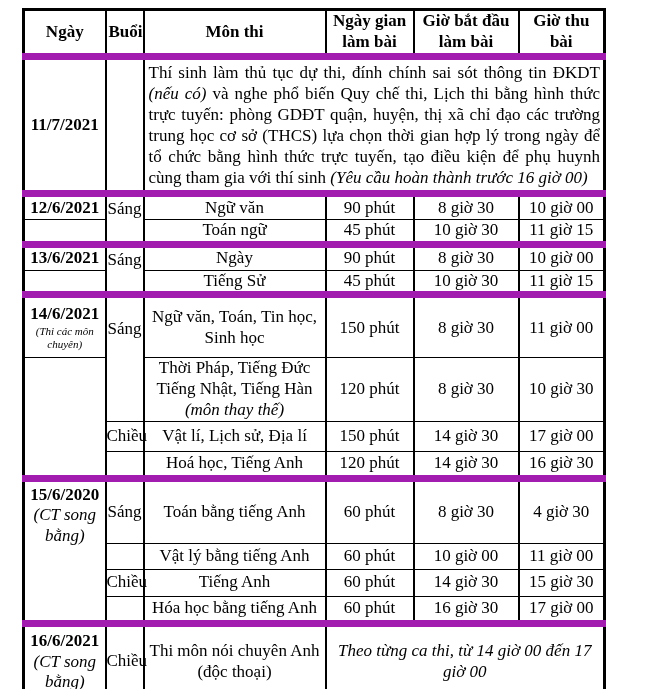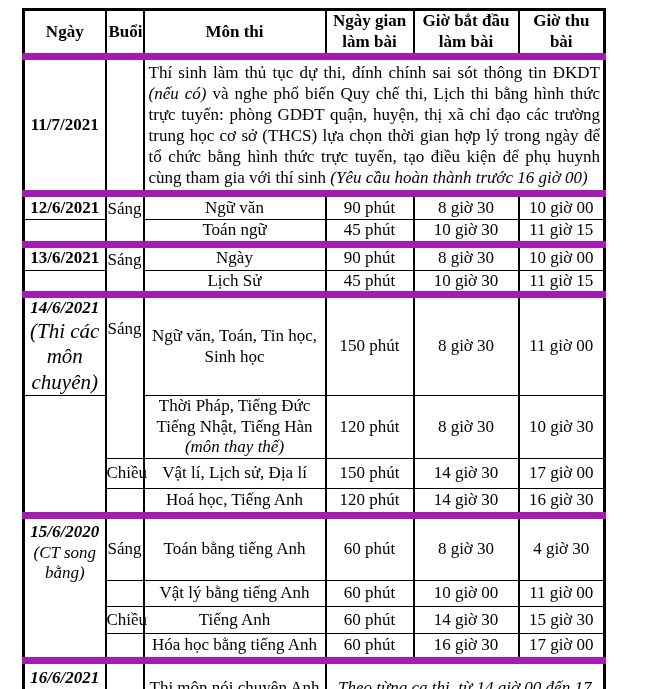--- a/index.html
+++ b/index.html
@@ -25,22 +25,22 @@
     padding: 0 2px;
     text-align: center;
     vertical-align: middle;
     font-size: 17px;
     line-height: 1.22;
     overflow: visible;
   }
   tr.gs > th, tr.gs > td { border-top: 7px solid #a21caf; margin-left: 20px; }
   thead th { font-weight: bold; }
   td.date { font-weight: bold; white-space: nowrap; }
-  .date-line { font-weight: bold; white-space: nowrap; font-style: italic; }
-  .note-line { font-style: italic; font-weight: normal; font-size: 21px; line-height: 1.2; }
+  .date-line { font-weight: bold; white-space: nowrap; }
+  .note-line { font-style: italic; font-weight: normal; font-size: 11px; line-height: 1.2; }
   td.vtop { vertical-align: top; padding-top: 3px; }
   td.session { padding: 0; }
   td.session-top { vertical-align: top; padding-top: 2px; }
   td.session-top-deep { vertical-align: top; padding-top: 21px; }
   td.notice {
     text-align: justify;
     padding: 2px 3px 2px 4px;
     line-height: 21px;
     vertical-align: middle;
   }
@@ -97,21 +97,21 @@
     <tr class="gs" style="height:26px">
       <td class="date">13/6/2021</td>
       <td class="session session-top" rowspan="2">Sáng</td>
       <td>Ngày</td>
       <td>90 phút</td>
       <td>8 giờ 30</td>
       <td>10 giờ 00</td>
     </tr>
     <tr style="height:23px">
       <td></td>
-      <td>Lịch Sử</td>
+      <td>Tiếng Sử</td>
       <td>45 phút</td>
       <td>10 giờ 30</td>
       <td>11 giờ 15</td>
     </tr>
 
     <tr class="gs" style="height:63px">
       <td>
         <div class="date-line">14/6/2021</div>
         <div class="note-line">(Thi các môn chuyên)</div>
       </td>

